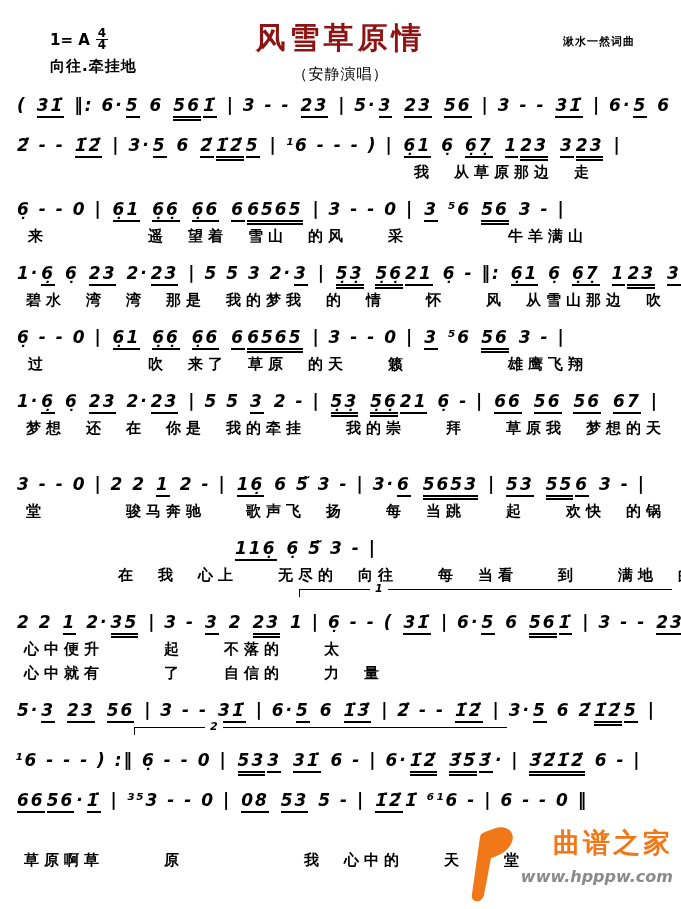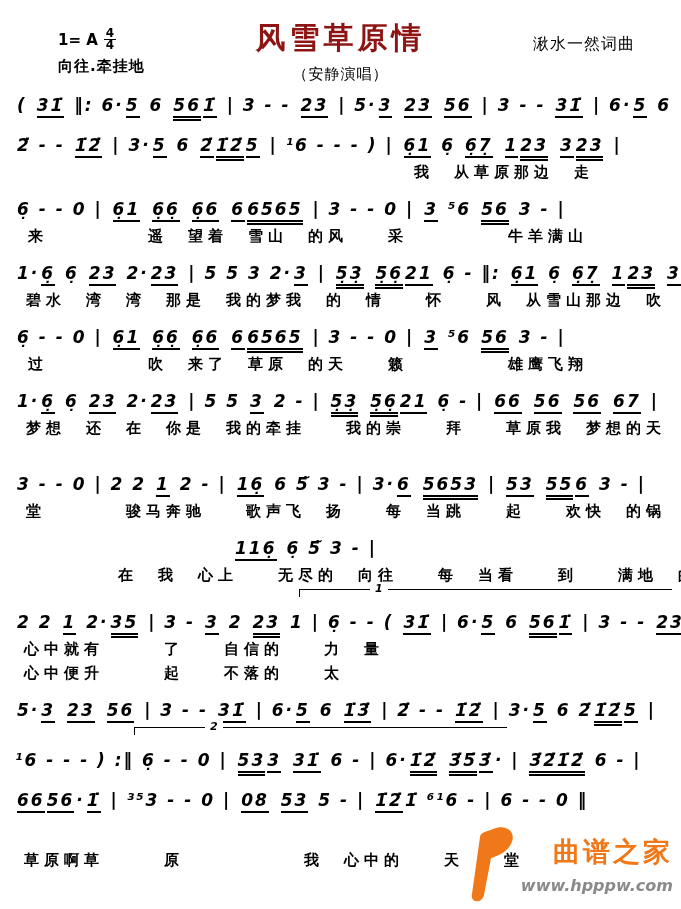--- a/index.html
+++ b/index.html
@@ -8,29 +8,29 @@
     width:681px;height:909px;
     box-sizing:border-box;
     background:#fff;
     overflow:hidden;
     font-family:"DejaVu Sans",sans-serif;
     color:#000;
     padding:10px 6px 0 6px;
   }
   
   .header{position:relative;height:80px;}
-  .header-left{position:absolute;left:52px;top:18px;font-size:15px;font-weight:bold;}
+  .header-left{position:absolute;left:44px;top:18px;font-size:15px;font-weight:bold;}
   .key-row{display:flex;align-items:center;gap:6px;}
   .frac{display:inline-flex;flex-direction:column;align-items:center;font-size:12px;line-height:11px;font-weight:bold;}
   .frac .top{border-bottom:1px solid #000;padding:0 2px;}
   .tempo{margin-top:6px;font-size:15px;font-weight:bold;letter-spacing:1px;}
   .header-center{position:absolute;left:0;right:0;top:8px;text-align:center;}
   .title{font-size:30px;font-weight:bold;letter-spacing:4px;margin:0;}
   .subtitle{font-size:15px;margin-top:6px;letter-spacing:1px;}
-  .header-right{position:absolute;right:40px;top:24px;font-size:16px;font-weight:normal;letter-spacing:1px;}
+  .header-right{position:absolute;right:40px;top:24px;font-size:11px;font-weight:bold;letter-spacing:1px;}
   
   #score{position:relative;}
   .system{position:relative;margin-bottom:10px;}
   .notation{
     font-family:"DejaVu Sans",sans-serif;
     font-style:italic;font-weight:bold;
     font-size:17px;line-height:30px;
     letter-spacing:2px;
     white-space:pre;
   }
@@ -48,21 +48,21 @@
     border-left:1px solid #000;
     height:7px;margin-top:2px;
     position:relative;
   }
   .volta-label{
     position:absolute;top:-8px;left:70px;
     background:#fff;padding:0 5px;
     font-size:11px;font-style:italic;font-weight:bold;line-height:14px;
   }
   
-  .watermark{position:absolute;right:8px;bottom:6px;display:flex;align-items:center;gap:4px;}
+  .watermark{position:absolute;right:8px;bottom:6px;display:flex;align-items:flex-start;gap:4px;}
   .wm-text{display:flex;flex-direction:column;align-items:flex-end;}
   .wm-name{font-size:27px;font-weight:bold;letter-spacing:3px;}
   .wm-url{font-size:16px;font-weight:bold;font-style:italic;color:#8a8a8a;margin-top:6px;}
 </style>
 </head>
 <body>
 
 <div class="page">
 
   <div class="header">
@@ -113,22 +113,22 @@
       </div>
       <div class="system">
         <div class="notation" style="padding-left: 228px;"><span class="u1">116̣</span><span> 6̣ 5̃ 3 - |</span></div>
         <div class="lyrics" style="padding-left: 112px;">在　我　心上　　无尽的　向往　　每　当看　　到　　满地　的牛　羊</div>
         <div class="volta" style="margin-left: 293px; width: 372px;">
           <span class="volta-label">1</span>
         </div>
       </div>
       <div class="system">
         <div class="notation" style="padding-left: 10px;"><span>2 2 </span><span class="u1">1</span><span> 2·</span><span class="u2">35</span><span> | 3 - </span><span class="u1">3</span><span> 2 </span><span class="u2">23</span><span> 1 | 6̣ - - ( </span><span class="u1">31̇</span><span> | 6·</span><span class="u1">5</span><span> 6 </span><span class="u2">56</span><span class="u1">1̇</span><span> | 3 - - </span><span class="u1">23</span></div>
+        <div class="lyrics" style="padding-left: 18px;">心中便升　　　起　　不落的　　太</div>
         <div class="lyrics" style="padding-left: 18px;">心中就有　　　了　　自信的　　力　量</div>
-        <div class="lyrics" style="padding-left: 18px;">心中便升　　　起　　不落的　　太</div>
       </div>
       <div class="system">
         <div class="notation" style="padding-left: 10px;"><span>5·</span><span class="u1">3</span><span> </span><span class="u1">23</span><span> </span><span class="u1">56</span><span> | 3 - - </span><span class="u1">31̇</span><span> | 6·</span><span class="u1">5</span><span> 6 </span><span class="u1">1̇3̇</span><span> | 2̇ - - </span><span class="u1">1̇2̇</span><span> | 3·</span><span class="u1">5</span><span> 6 2̇</span><span class="u2">1̇2̇</span><span class="u1">5</span><span> |</span></div>
         <div class="volta" style="margin-left: 128px; width: 372px;">
           <span class="volta-label">2</span>
         </div>
       </div>
       <div class="system">
         <div class="notation" style="padding-left: 8px;"><span>¹6 - - - ) :‖ 6̣ - - 0 | </span><span class="u2">53</span><span class="u1">3</span><span> </span><span class="u1">31̇</span><span> 6 - | 6·</span><span class="u2">1̇2̇</span><span> </span><span class="u2">3̇5̇</span><span class="u1">3̇</span><span>· | </span><span class="u2">3̇2̇1̇2̇</span><span> 6 - |</span></div>
       </div>

